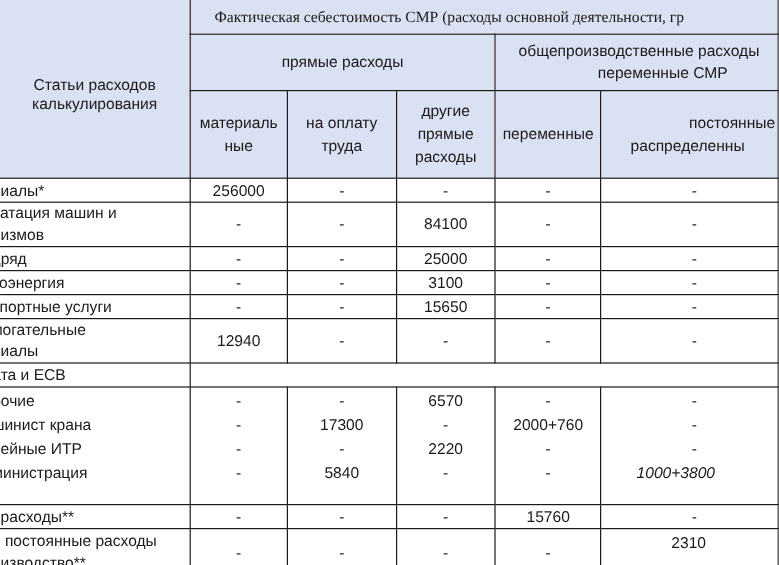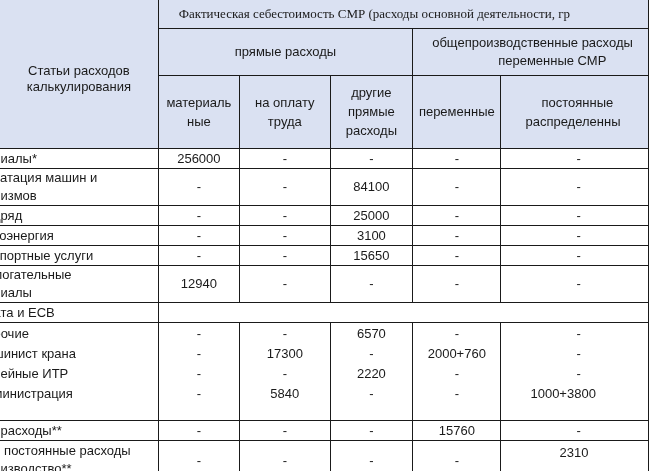--- a/index.html
+++ b/index.html
@@ -61,21 +61,21 @@
     </td>
     <td style="line-height:19px;">
       <div>другие</div>
       <div>прямые</div>
       <div>расходы</div>
     </td>
     <td>
       <div>переменные</div>
     </td>
     <td style="line-height:19px; text-align:left; padding-left:24px;">
-      <div style="padding-left:16px;">постоянные</div>
+      <div style="padding-left:16px;text-align:right;">постоянные</div>
       <div>распределенны</div>
     </td>
   </tr>
 
   <tr style="height:20px">
     <td class="first left"><span class="clip-left">ериалы*</span></td>
     <td>256000</td>
     <td>-</td>
     <td>-</td>
     <td>-</td>
@@ -166,21 +166,21 @@
     <td class="multi">
       <div>-</div>
       <div>2000+760</div>
       <div>-</div>
       <div>-</div>
     </td>
     <td class="multi" style="text-align:left; padding-left:75px;">
       <div>-</div>
       <div>-</div>
       <div>-</div>
-      <div style="margin-left:-46px;">1000+3800</div>
+      <div style="margin-left:-46px;font-style:italic;">1000+3800</div>
     </td>
   </tr>
 
   <tr style="height:20px">
     <td class="first left"><span class="clip-left">инрасходы**</span></td>
     <td>-</td>
     <td>-</td>
     <td>-</td>
     <td>15760</td>
     <td style="text-align:left; padding-left:75px;">-</td>

